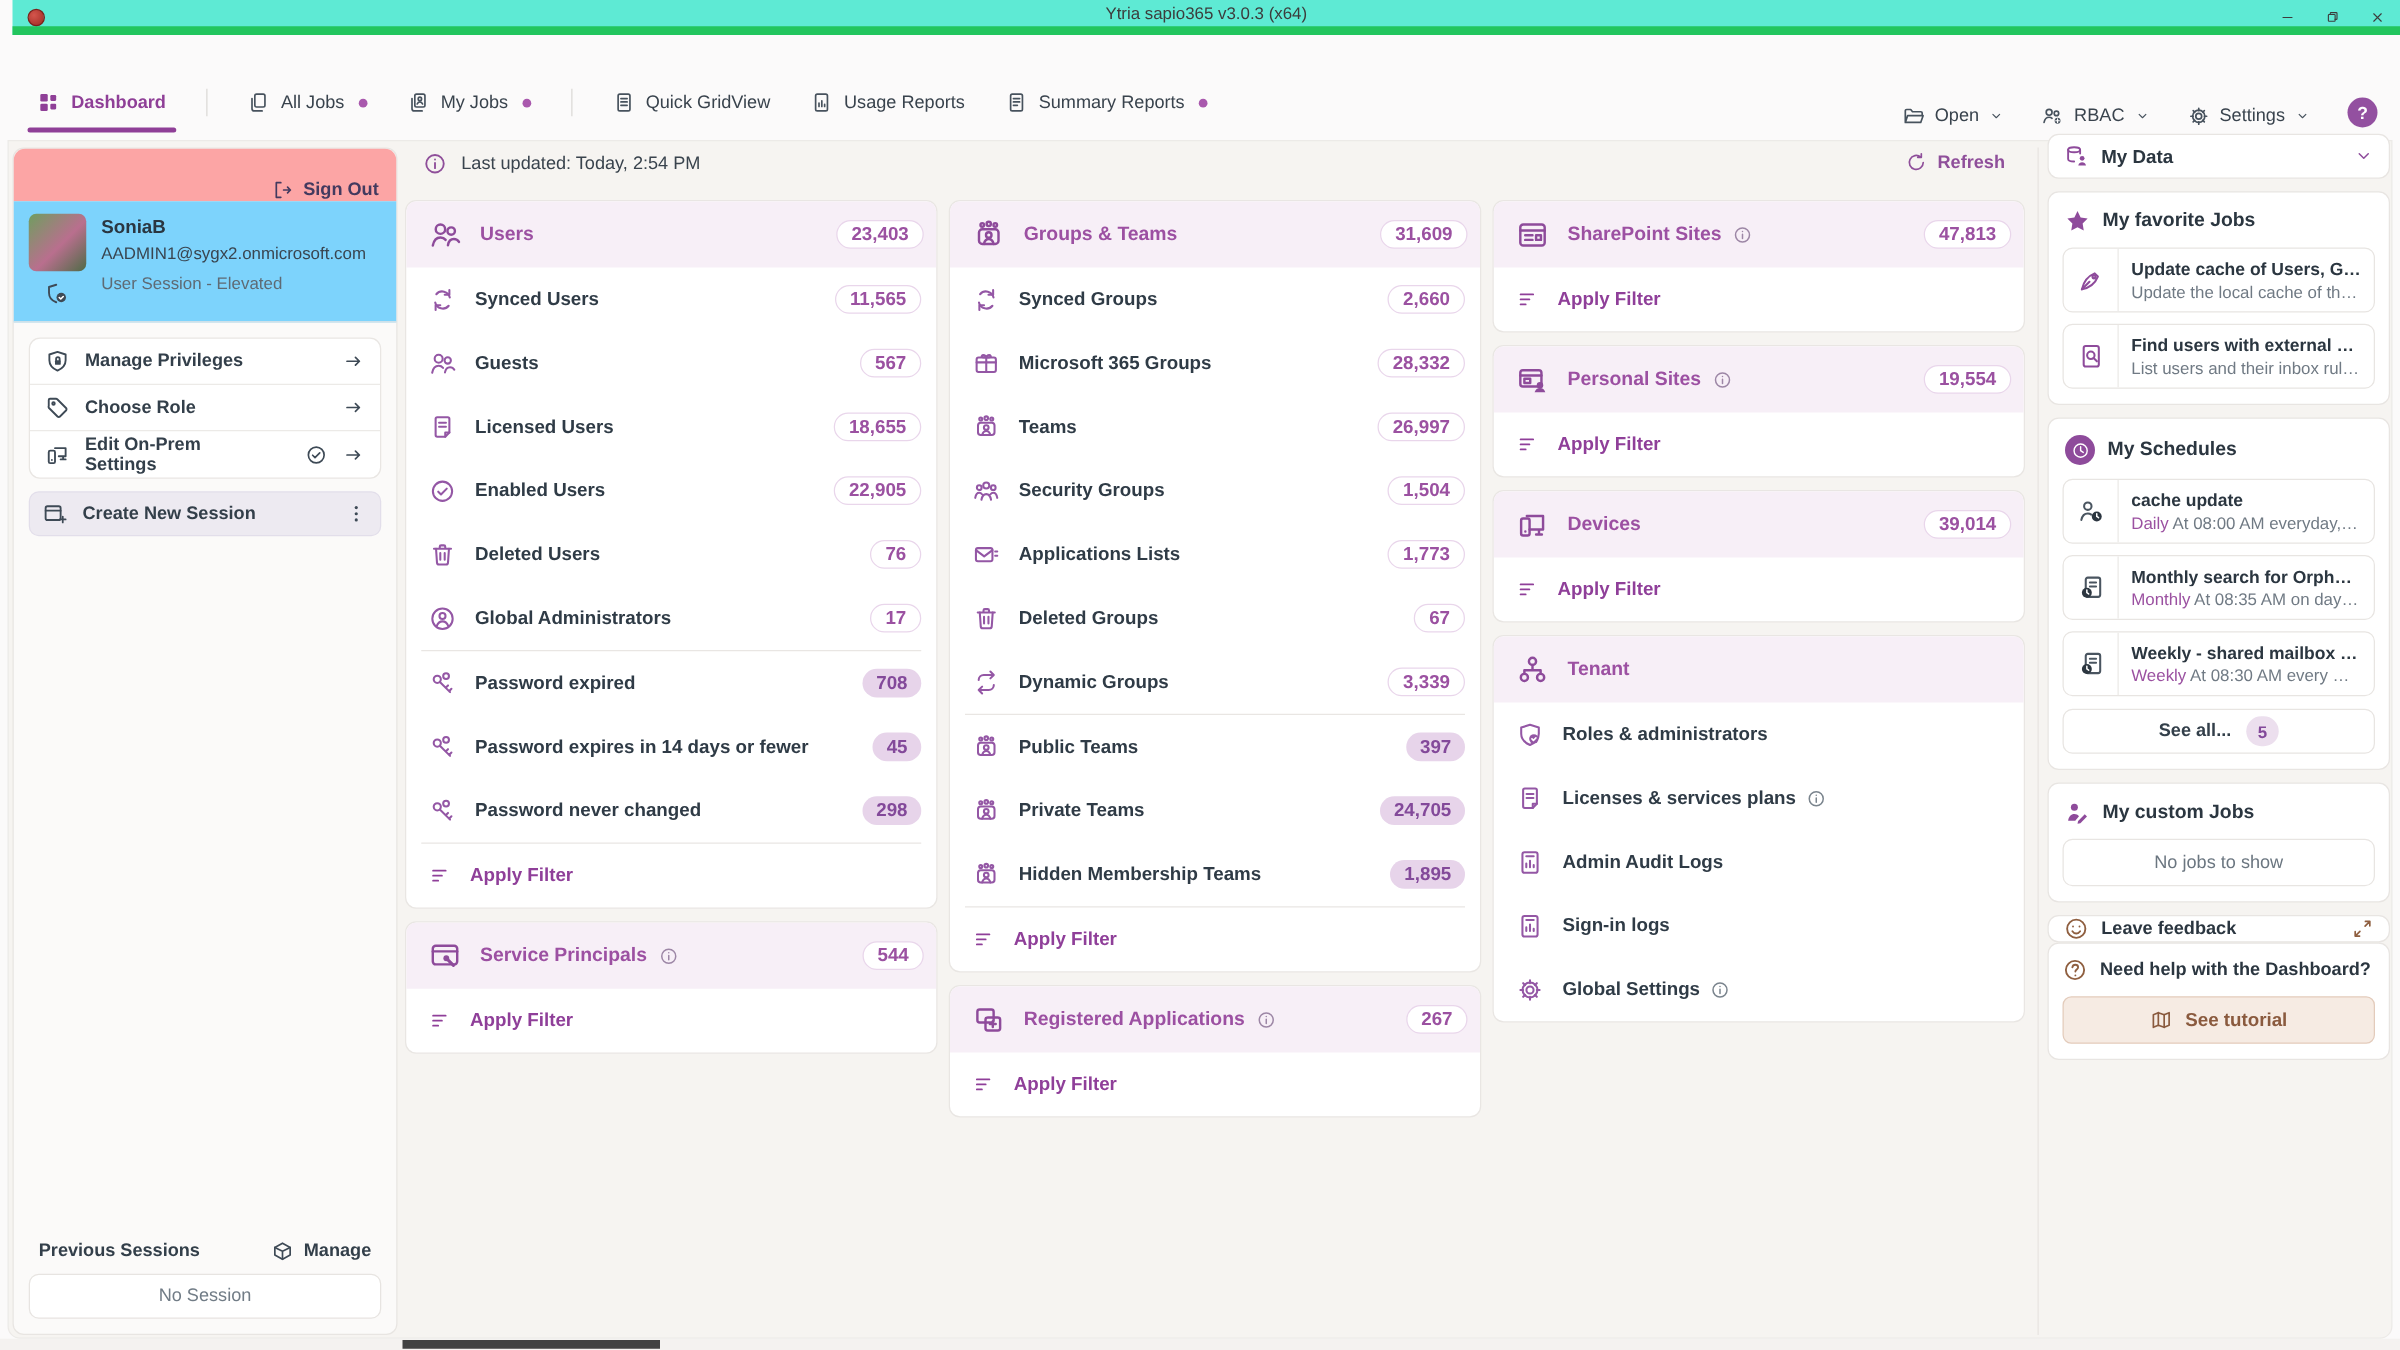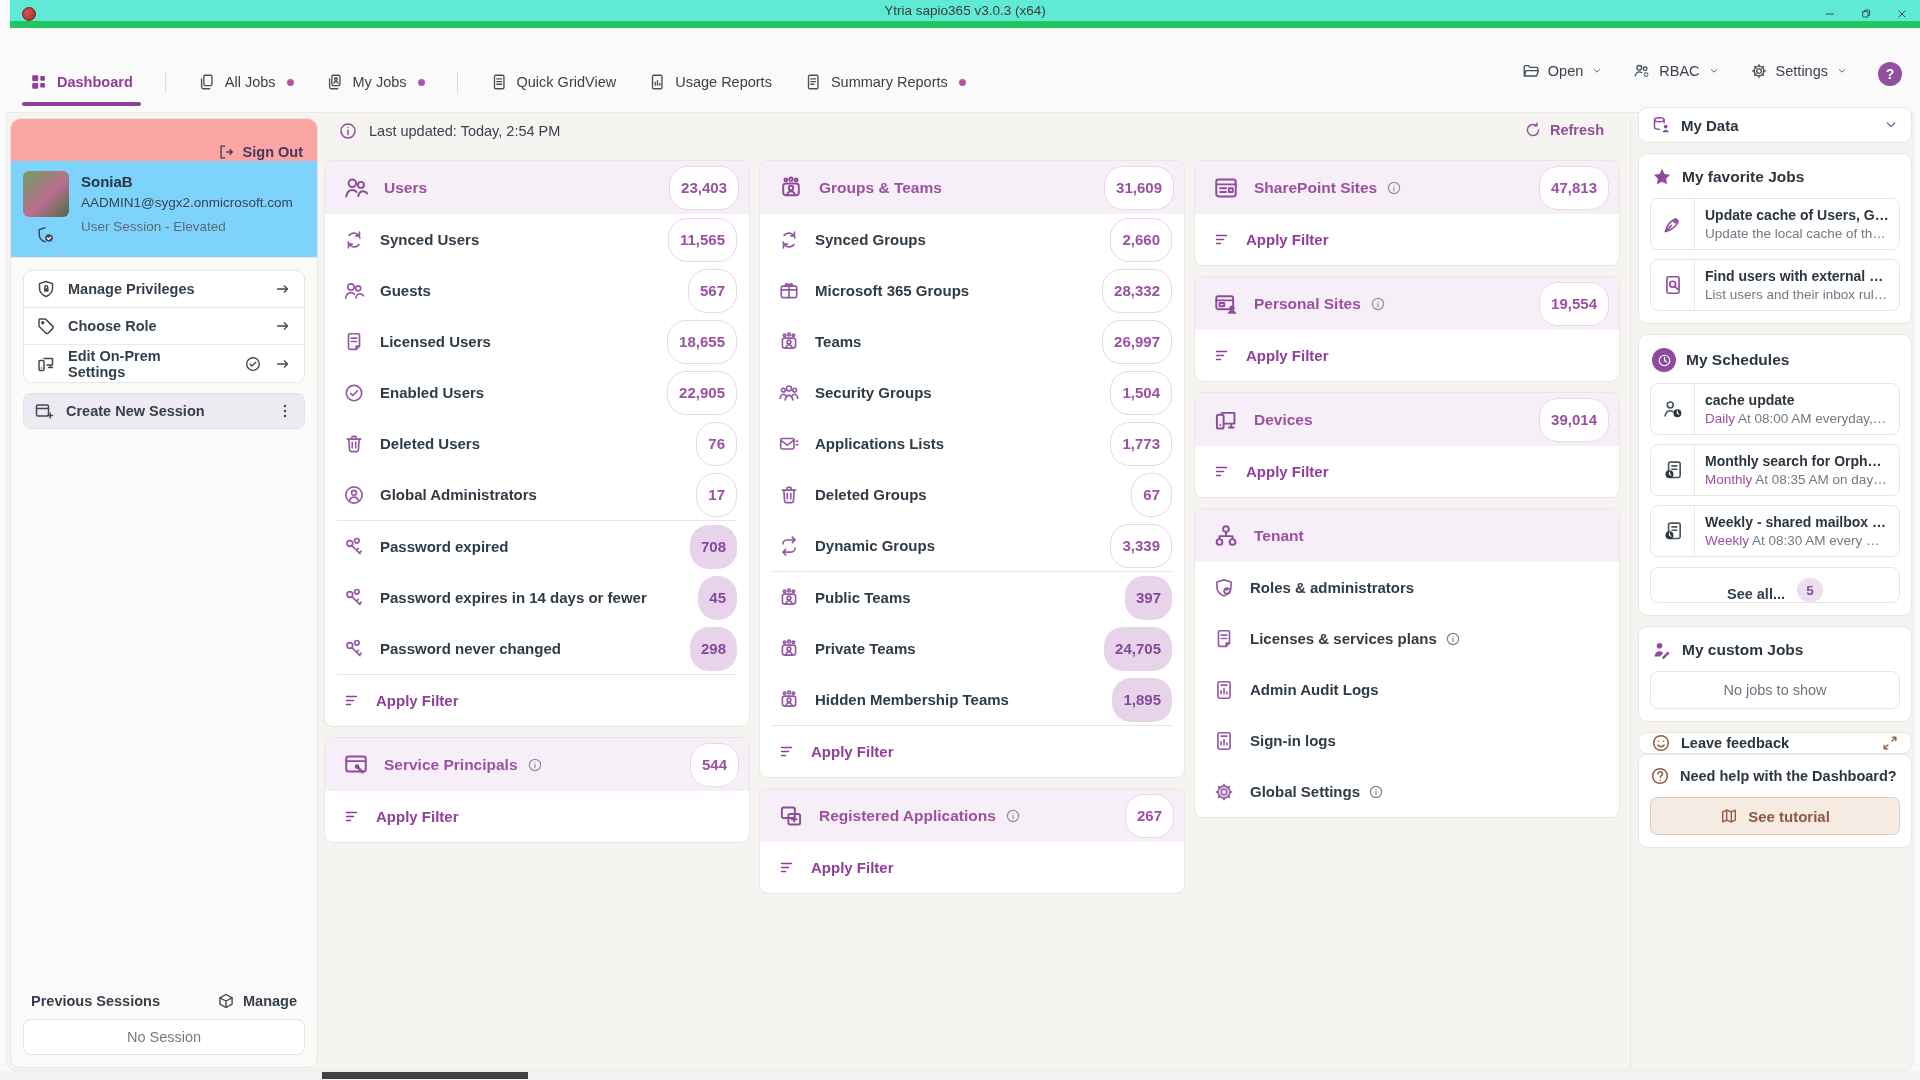--- a/index.html
+++ b/index.html
@@ -18,21 +18,21 @@
   .winbtn{width:36px;height:28px;display:flex;align-items:center;justify-content:center;color:#3c3c3c}
   
   .tabs{position:absolute;top:62px;left:30px;height:40px;display:flex;align-items:center;gap:32px}
   .tab{position:relative;display:flex;align-items:center;gap:9px;font-size:14.5px;color:#39434d;height:40px;cursor:default}
   .tab .ic{color:#47525d}
   .tab.active{color:#8f3f97;font-weight:700}
   .tab.active .ic{color:#8f3f97}
   .tab.active::after{content:"";position:absolute;left:-8px;right:-8px;bottom:-4px;height:4px;border-radius:2px;background:#8f3f97}
   .dot{width:7px;height:7px;border-radius:50%;background:#a958ad;margin-left:2px}
   .vsep{width:1px;height:22px;background:#dcd9d6}
-  .navright{position:absolute;top:62px;right:18px;height:40px;display:flex;align-items:flex-start;gap:30px}
+  .navright{position:absolute;top:62px;right:18px;height:40px;display:flex;align-items:flex-end;gap:30px}
   .navctl{display:flex;align-items:center;gap:8px;font-size:14.5px;color:#39434d}
   .navctl .ic{color:#47525d}
   .chev{color:#707a84}
   .helpbtn{width:24px;height:24px;border-radius:50%;background:#9350a0;color:#fff;font-weight:700;font-size:14px;display:flex;align-items:center;justify-content:center}
   
   .content{position:absolute;left:6px;right:6px;top:112px;bottom:9px;background:#f6f4f1;border:1px solid #eceae7;border-radius:0 0 10px 10px}
   .vline{position:absolute;left:1630px;top:118px;bottom:12px;width:1px;background:#e7e4e1}
   
   .sidebar{position:absolute;left:10px;top:118px;width:308px;height:950px;background:#fbfaf9;border:1px solid #e8e5e2;border-radius:9px;display:flex;flex-direction:column}
   .sb-top{height:42px;background:#fca5a5;border-radius:9px 9px 0 0;display:flex;align-items:flex-end;justify-content:flex-end;padding:0 14px}
@@ -64,21 +64,21 @@
   .status .ic{color:#8f4f9a}
   .refresh{position:absolute;right:316px;top:121px;display:flex;align-items:center;gap:8px;font-size:14.5px;font-weight:600;color:#8f4f9a}
   
   .cols{position:absolute;left:324px;top:160px;width:1296px;display:flex;gap:9px;align-items:flex-start}
   .col{flex:1;min-width:0}
   .card{background:#fff;border:1px solid #e9e6e3;border-radius:9px;margin-bottom:10px;overflow:hidden}
   .card-h{height:53px;background:#f7eff7;display:flex;align-items:center;padding:0 10px 0 18px;gap:15px}
   .card-h .hic{color:#8e4b9b}
   .ctitle{font-size:15.5px;font-weight:600;color:#9c50a2}
   .hinf{color:#9d87a6;margin-left:-6px}
-  .badge{min-width:38px;height:44px;border-radius:19px;display:inline-flex;align-items:center;justify-content:center;padding:0 11px;font-size:15px;font-weight:600;margin-left:auto}
+  .badge{min-width:38px;height:23px;border-radius:19px;display:inline-flex;align-items:center;justify-content:center;padding:0 11px;font-size:15px;font-weight:600;margin-left:auto}
   .badge.outline{background:#fff;border:1px solid #e9d6eb;color:#9b51a1}
   .badge.filled{background:#e7d4ea;color:#83499a}
   .row{height:51px;display:flex;align-items:center;padding:0 12px 0 18px;gap:15px}
   .rowic{color:#9457a5}
   .rlabel{font-size:15px;font-weight:600;color:#2f3b46}
   .inf{color:#7a848d;margin-left:-7px}
   .divider{height:1px;background:#e9e6e3;margin:0 12px}
   .filter-row{gap:13px}
   .fic{color:#8f3f99}
   .flabel{font-size:15px;font-weight:600;color:#8f3f99}
@@ -93,21 +93,21 @@
   .starico{color:#8e4b9b}
   .jitem{display:flex;align-items:stretch;border:1px solid #e8e5e2;border-radius:8px;margin-bottom:9px;overflow:hidden;background:#fff}
   .jitem:last-child{margin-bottom:0}
   .jicon{width:44px;display:flex;align-items:center;justify-content:center;border-right:1px solid #eceae8;color:#8e4b9b}
   .jtext{flex:1;min-width:0;padding:8px 10px}
   .jtitle{font-size:14px;font-weight:700;color:#2b3640}
   .jsub{font-size:13.5px;color:#707a84;margin-top:3px}
   .freq{color:#9b51a1}
   .circlk{width:24px;height:24px;border-radius:50%;background:#8e4b9b;color:#fff;display:inline-flex;align-items:center;justify-content:center;flex:none}
   .circlk .ic{width:15px;height:15px}
-  .seeall{margin-top:10px;height:36px;border:1px solid #e8e5e2;border-radius:8px;display:flex;align-items:flex-end;justify-content:center;gap:12px;font-size:14.5px;font-weight:700;color:#333f4a}
+  .seeall{margin-top:10px;height:36px;border:1px solid #e8e5e2;border-radius:8px;display:flex;align-items:center;justify-content:center;gap:12px;font-size:14.5px;font-weight:700;color:#333f4a}
   .cntbadge{min-width:26px;height:24px;border-radius:13px;background:#ecdfee;color:#83499a;font-size:13.5px;font-weight:700;display:inline-flex;align-items:center;justify-content:center;padding:0 8px}
   .custicon{color:#8e4b9b}
   .emptybox{height:38px;border:1px solid #e8e5e2;border-radius:8px;display:flex;align-items:center;justify-content:center;font-size:14.5px;color:#6b7680}
   .rspace{flex:1}
   .helphead{display:flex;align-items:center;gap:10px;font-size:14.5px;font-weight:700;color:#2b3640;margin-bottom:11px}
   .brownic{color:#8f5f40}
   .tutorial{width:100%;height:38px;background:#f6ebe3;border:1px solid #e3cbbb;border-radius:7px;display:flex;align-items:center;justify-content:center;gap:10px;font-family:inherit;font-size:15px;font-weight:700;color:#8a5a3e}
   .feedback{display:flex;align-items:center;gap:10px;height:44px;padding:0 12px;font-size:14.5px;font-weight:700;color:#2b3640;margin-bottom:0}
   .expandic{margin-left:auto;color:#8f5f40}
   

